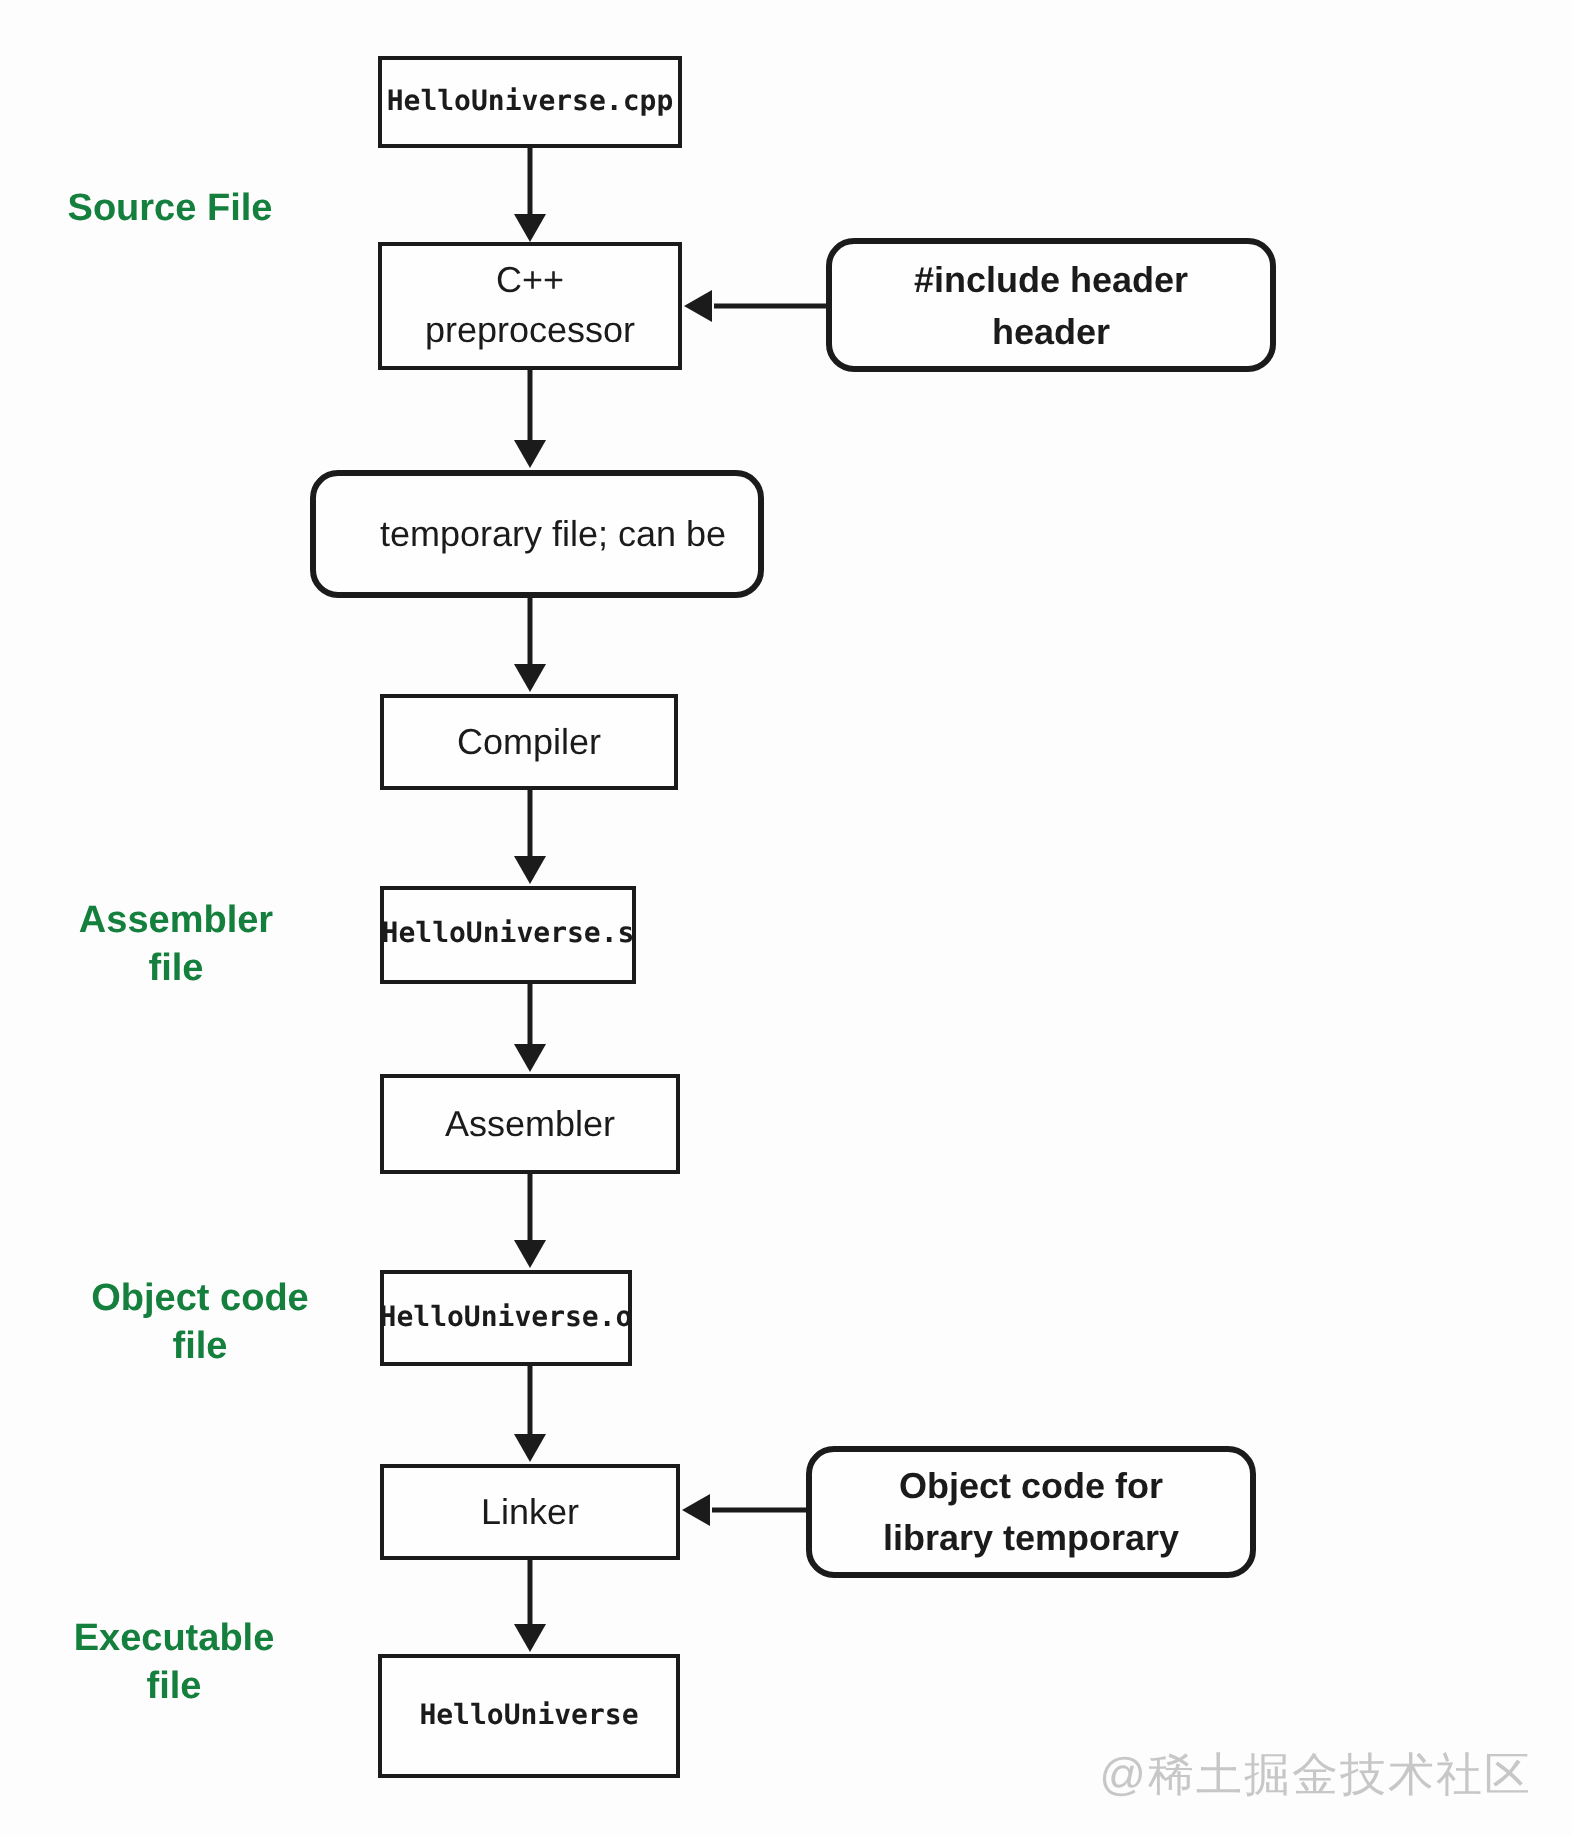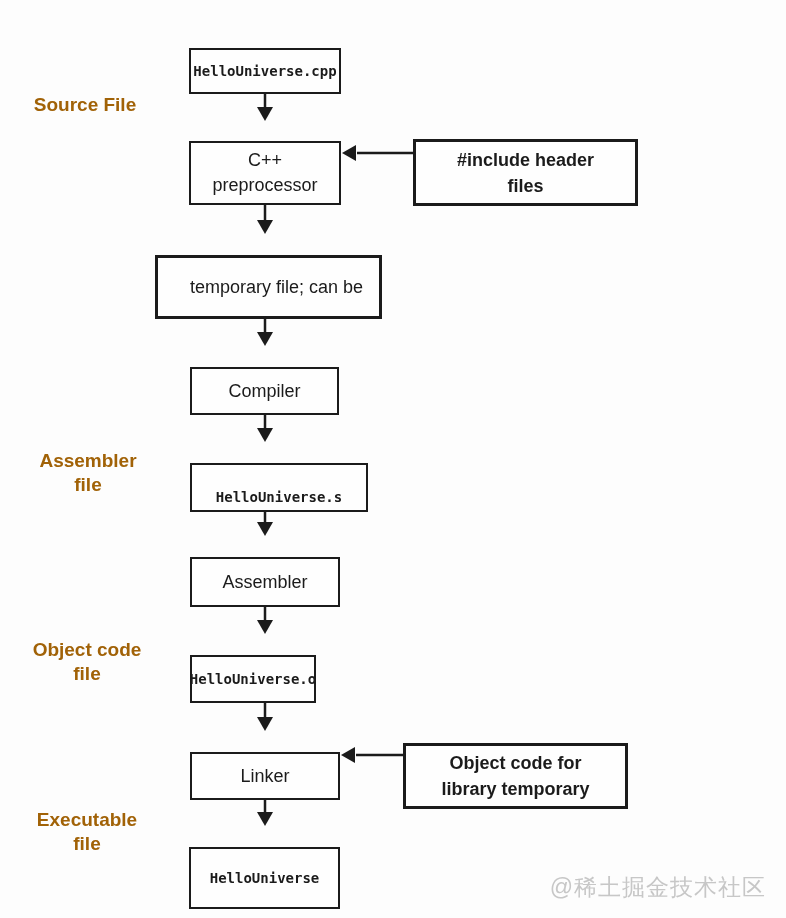--- a/index.html
+++ b/index.html
@@ -31,38 +31,37 @@
     position: absolute;
     border: 2px solid var(--line);
     background: var(--boxfill);
     display: flex;
     flex-direction: column;
     align-items: center;
     justify-content: center;
     text-align: center;
     font-size: 18px;
     line-height: 25px;
-    margin-top: 20px;
   }
-  .box.thick { border-width: 3px; }
+  .box.thick { border-width: 3px; border-radius: 14px; }
   .box.mono {
     font-family: "DejaVu Sans Mono", monospace;
     font-weight: bold;
     font-size: 14px;
     letter-spacing: 0px;
   }
   .box.bold { font-weight: bold; line-height: 26px; }
   .side-label {
     position: absolute;
     width: 160px;
     text-align: center;
     font-weight: bold;
     font-size: 19px;
     line-height: 24px;
-    color: #a16207;
+    color: #15803d;
   }
   .watermark {
     position: absolute;
     top: 872px;
     right: 20px;
     font-size: 23px;
     color: var(--wm);
     letter-spacing: 1px;
   }
 </style>
@@ -118,32 +117,32 @@
     <span>HelloUniverse.cpp</span>
   </div>
 
   <div class="box" style="left:189px; top:121px; width:152px; height:64px;">
     <span>C++</span>
     <span>preprocessor</span>
   </div>
 
   <div class="box bold thick" style="left:413px; top:119px; width:225px; height:67px;">
     <span>#include header</span>
-    <span>files</span>
+    <span>header</span>
   </div>
 
   <div class="box thick" style="left:155px; top:235px; width:227px; height:64px;padding-left:16px;">
     <span>temporary file; can be</span>
   </div>
 
   <div class="box" style="left:190px; top:347px; width:149px; height:48px;align-items:center;">
     <span>Compiler</span>
   </div>
 
-  <div class="box mono" style="left:190px; top:443px; width:178px; height:49px;justify-content:flex-end;">
+  <div class="box mono" style="left:190px; top:443px; width:128px; height:49px;">
     <span>HelloUniverse.s</span>
   </div>
 
   <div class="box" style="left:190px; top:537px; width:150px; height:50px;">
     <span>Assembler</span>
   </div>
 
   <div class="box mono" style="left:190px; top:635px; width:126px; height:48px;">
     <span>HelloUniverse.o</span>
   </div>
@@ -163,21 +162,21 @@
 
   <div class="side-label" style="left:5px; top:93px;">
     <span style="display:block;">Source File</span>
   </div>
 
   <div class="side-label" style="left:8px; top:449px;">
     <span style="display:block;">Assembler</span>
     <span style="display:block;">file</span>
   </div>
 
-  <div class="side-label" style="left:7px; top:638px;">
+  <div class="side-label" style="left:20px; top:638px;">
     <span style="display:block;">Object code</span>
     <span style="display:block;">file</span>
   </div>
 
   <div class="side-label" style="left:7px; top:808px;">
     <span style="display:block;">Executable</span>
     <span style="display:block;">file</span>
   </div>
 
   <div class="watermark">@稀土掘金技术社区</div>

